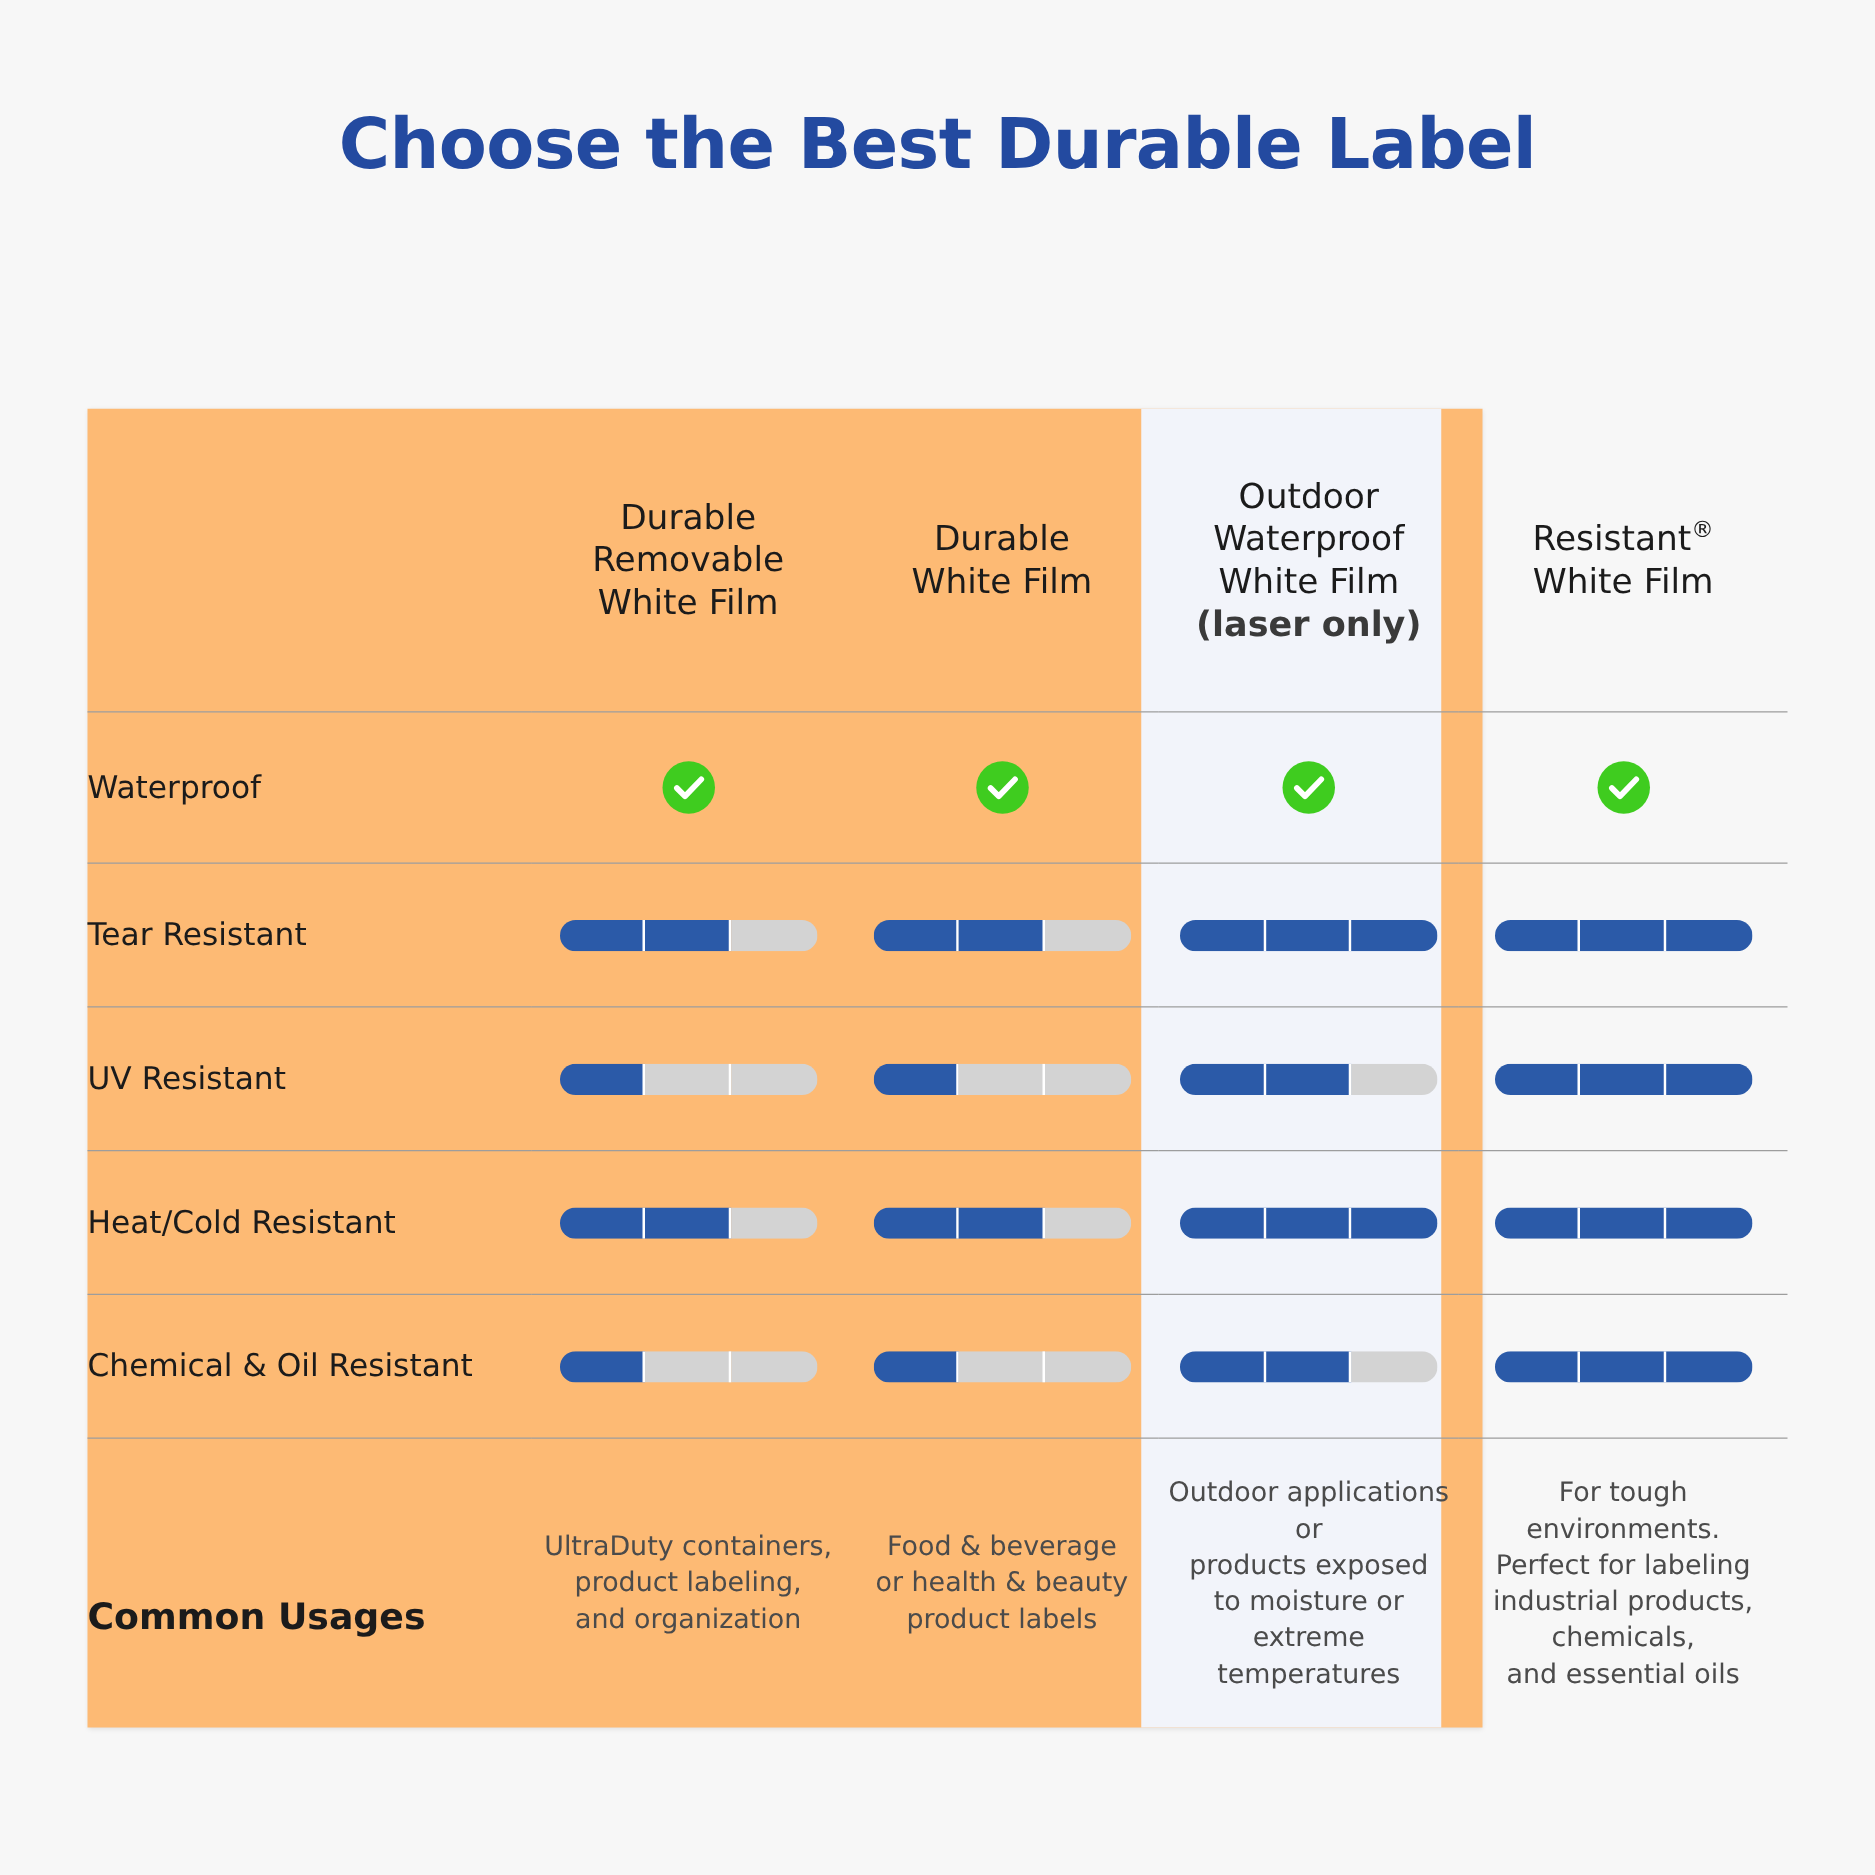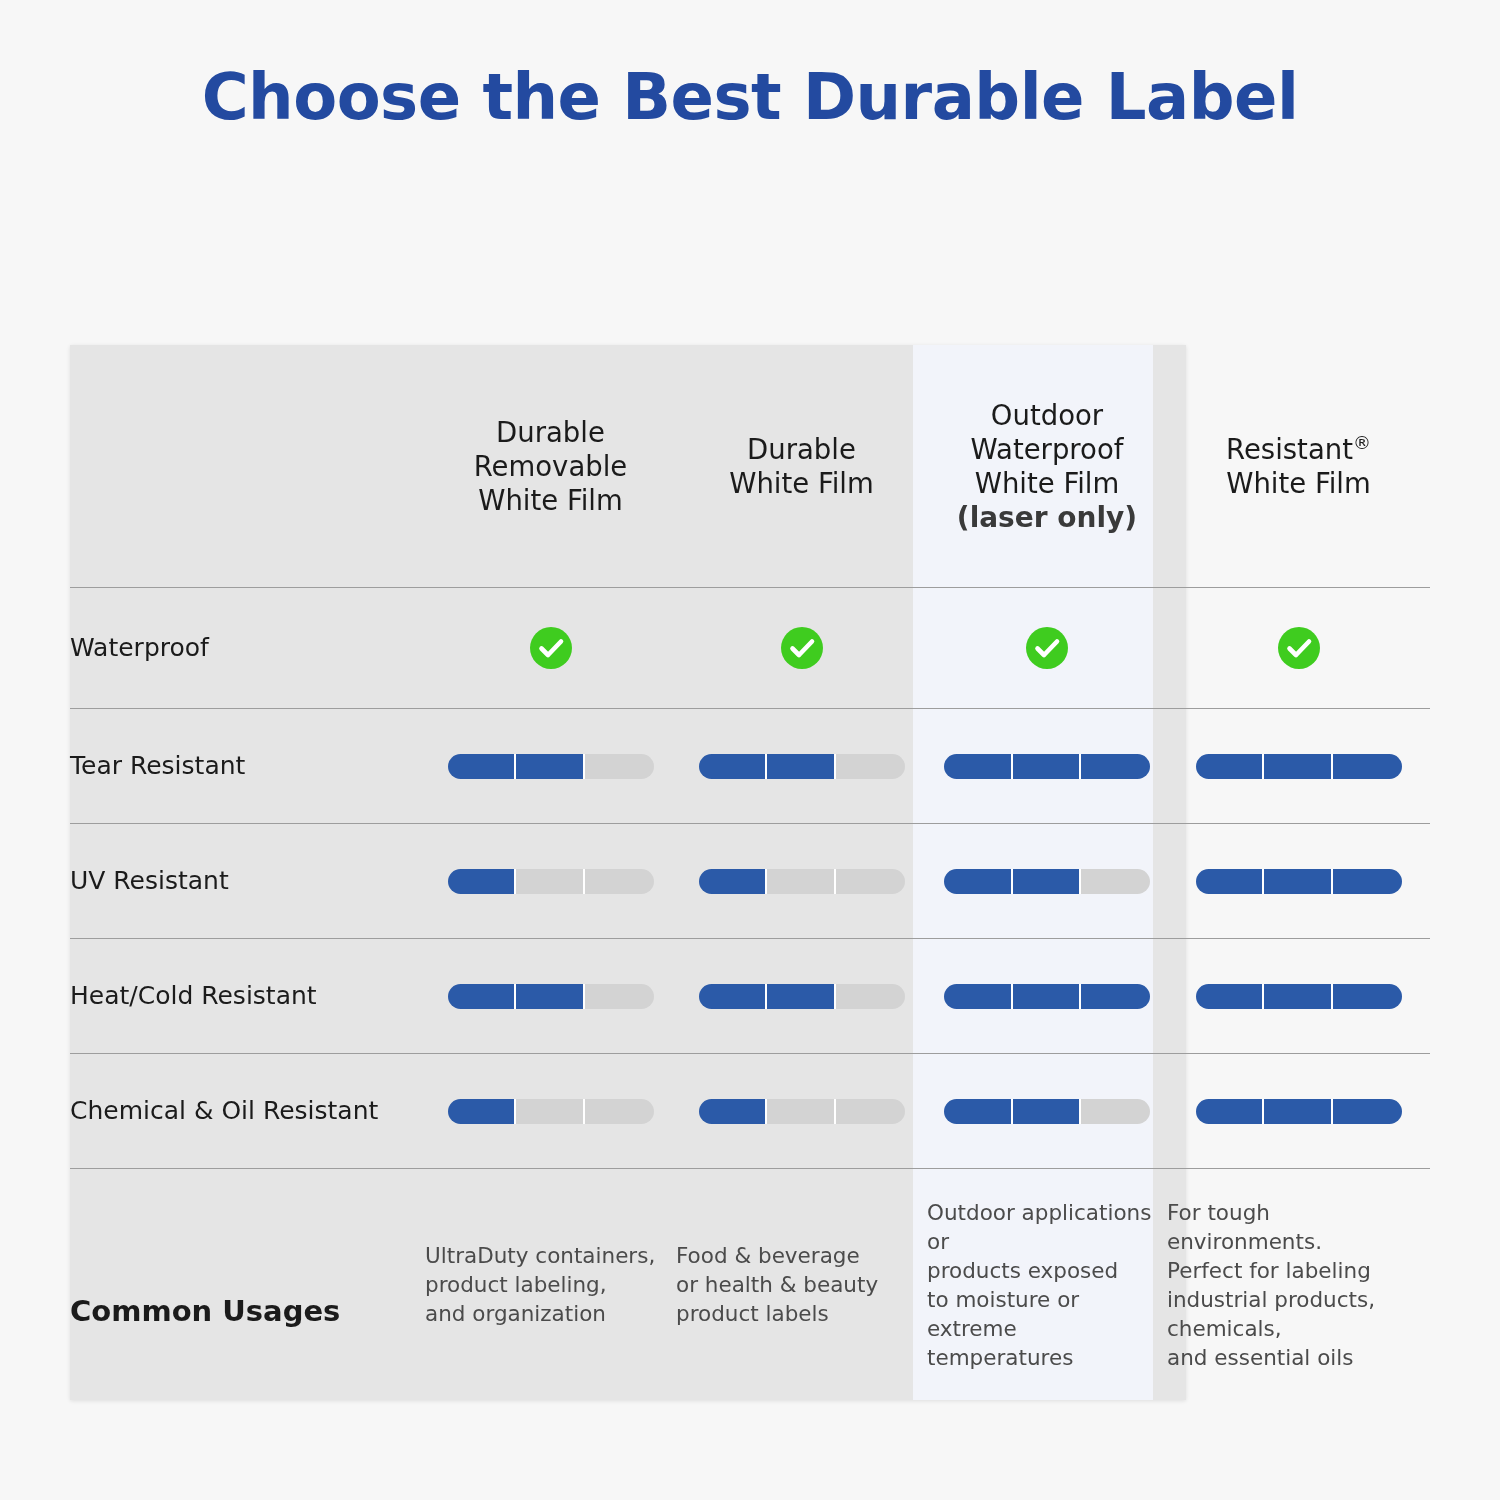--- a/index.html
+++ b/index.html
@@ -25,33 +25,34 @@
     top: 44px;
     left: 0;
     width: 1500px;
     text-align: center;
   }
   .title-line {
     display: block;
     color: #234aa0;
     font-family: "DejaVu Sans", sans-serif;
     font-weight: 700;
-    font-size: 64px;
+    font-size: 56px;
     line-height: 107px;
     letter-spacing: -0.5px;
+    margin-top: 18px;
   }
 
   
   .card {
     position: absolute;
     left: 70px;
-    top: 345px;
+    top: 327px;
     width: 1116px;
     height: 1055px;
-    background: #e5e5e5;
+    background: #fdba74;
     box-shadow: 0 1px 4px rgba(0,0,0,0.10);
   }
 
   
   .highlight-strip {
     position: absolute;
     left: 843px;   
     top: 0;
     width: 240px;
     height: 1055px;
@@ -147,20 +148,21 @@
     height: 100%;
     border-right: 2px solid #ffffff;
   }
   .seg:last-child { border-right: none; }
   .seg.on  { background: #2b5aa8; }
   .seg.off { background: #d3d3d3; }
 
   
   .usage-text {
     padding: 52px 14px 0 14px;
+    text-align: center;
     color: #4b4b4b;
     font-family: "DejaVu Sans", sans-serif;
     font-size: 21.5px;
     line-height: 29px;
     white-space: pre-line;
   }
 </style>
 </head>
 <body>
 

